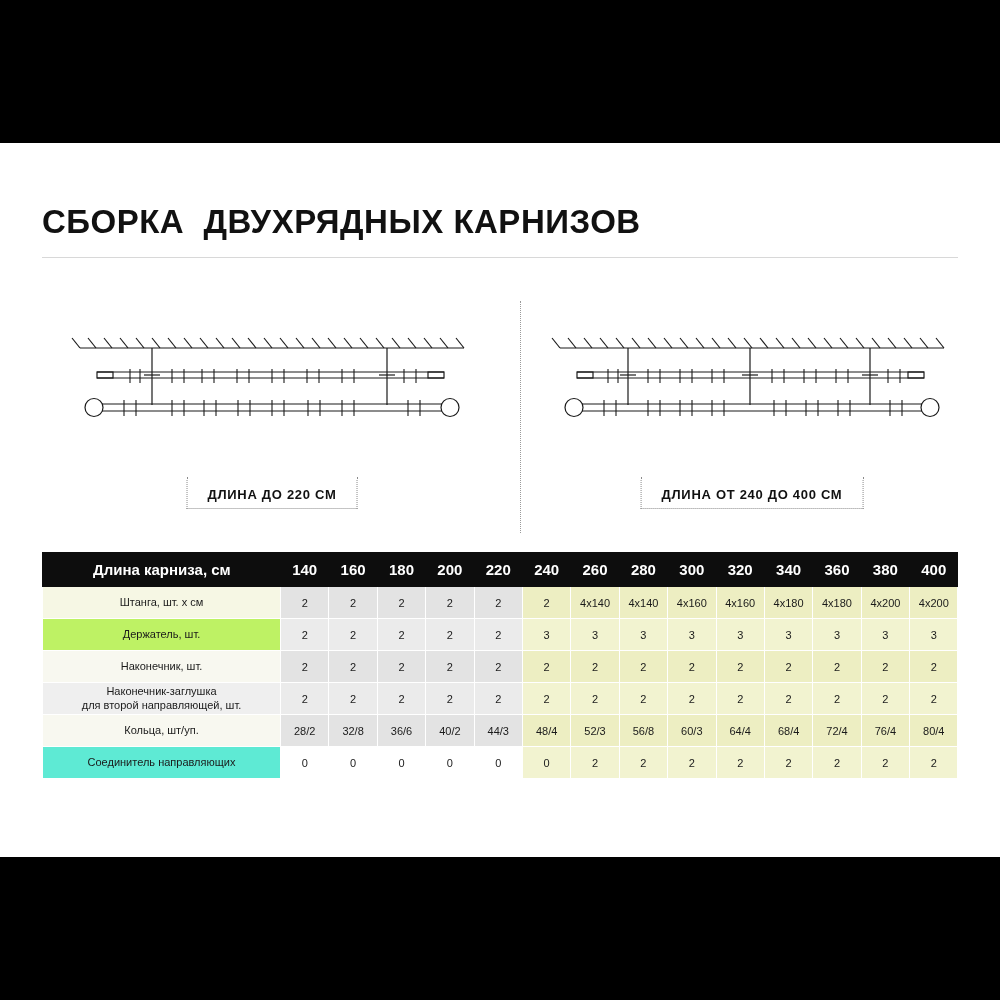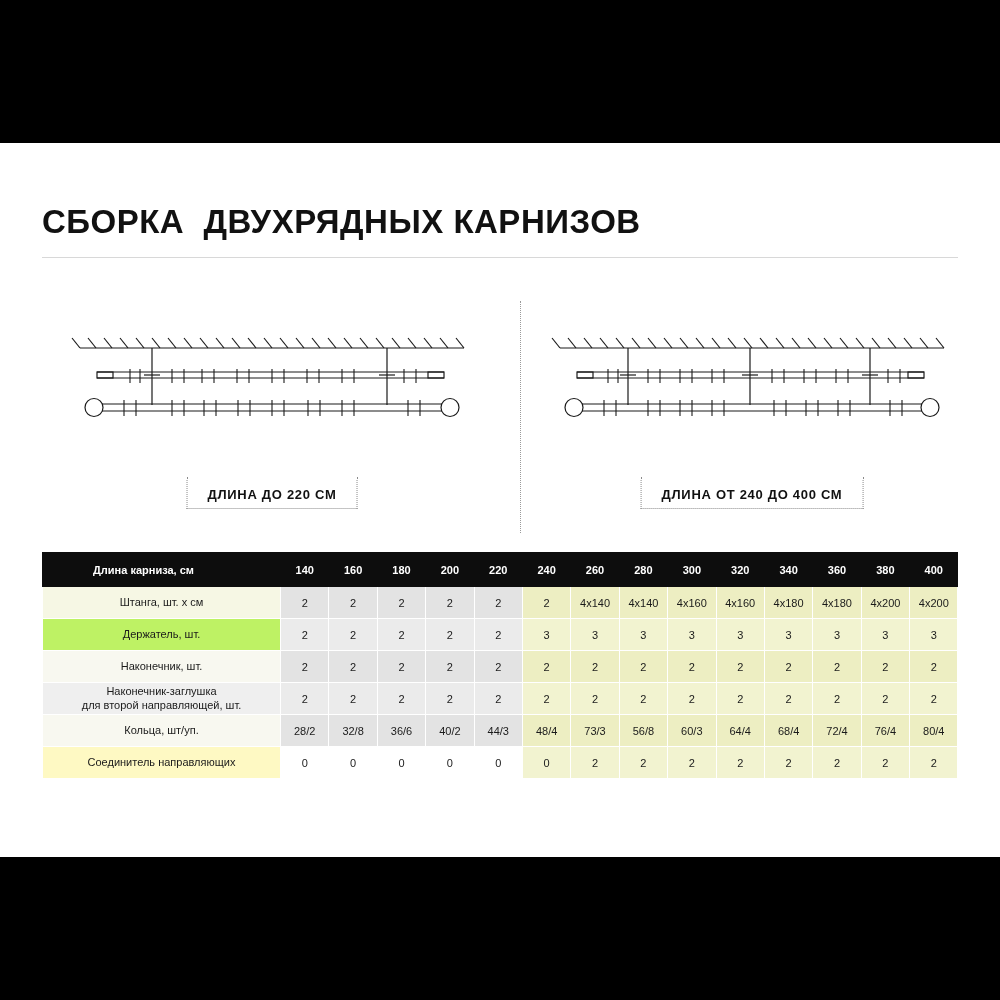--- a/index.html
+++ b/index.html
@@ -111,21 +111,21 @@
     color: #1a1a1a;
     text-align: center;
     height: 32px;
     padding: 0 2px;
     box-sizing: border-box;
   }
   table.spec thead th {
     background: #0d0d0d;
     color: #ffffff;
     font-weight: bold;
-    font-size: 11px;
+    font-size: 15px;
     border-color: #0d0d0d;
     height: 34px;
   }
   table.spec thead th.rowlabel {
     text-align: left;
     padding-left: 50px;
     font-weight: bold;
   }
   td.rowname {
     text-align: center;
@@ -137,21 +137,21 @@
   }
   td.grey { background: #e3e3e3; }
   td.greyalt { background: #ebebeb; }
   td.yellow { background: #edeec2; }
   td.yellowalt { background: #f2f3d0; }
   tr.r0 td.rowname { background: #f6f7e4; }
   tr.r1 td.rowname { background: #bef264; }
   tr.r2 td.rowname { background: #f8f8f0; }
   tr.r3 td.rowname { background: #efefef; }
   tr.r4 td.rowname { background: #f8f8f0; }
-  tr.r5 td.rowname { background: #fef9c3; }
+  tr.r5 td.rowname { background: #5eead4; }
   tr.r5 td.grey { background: #ffffff; }
   tr.r5 td.yellow { background: #f2f3d0; }
   td.tall { height: 40px; }
 </style>
 </head>
 <body>
 
 <div class="page">
 
   <div class="title">СБОРКА  ДВУХРЯДНЫХ КАРНИЗОВ</div>
@@ -449,21 +449,21 @@
           <td class="yellowalt tall">2</td>
         </tr>
         <tr class="r4">
           <td class="rowname">Кольца, шт/уп.</td>
           <td class="grey">28/2</td>
           <td class="grey">32/8</td>
           <td class="grey">36/6</td>
           <td class="grey">40/2</td>
           <td class="grey">44/3</td>
           <td class="yellow">48/4</td>
-          <td class="yellow">73/3</td>
+          <td class="yellow">52/3</td>
           <td class="yellow">56/8</td>
           <td class="yellow">60/3</td>
           <td class="yellow">64/4</td>
           <td class="yellow">68/4</td>
           <td class="yellow">72/4</td>
           <td class="yellow">76/4</td>
           <td class="yellow">80/4</td>
         </tr>
         <tr class="r5">
           <td class="rowname">Соединитель направляющих</td>

